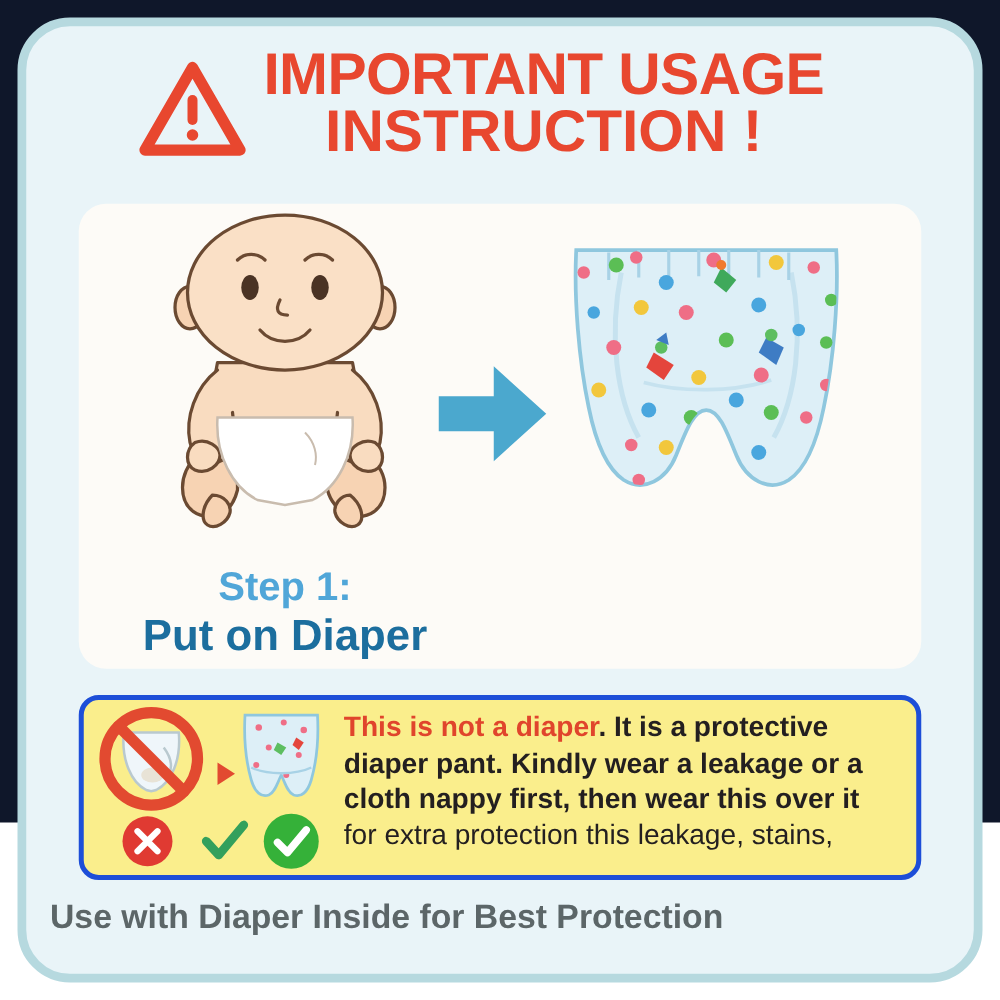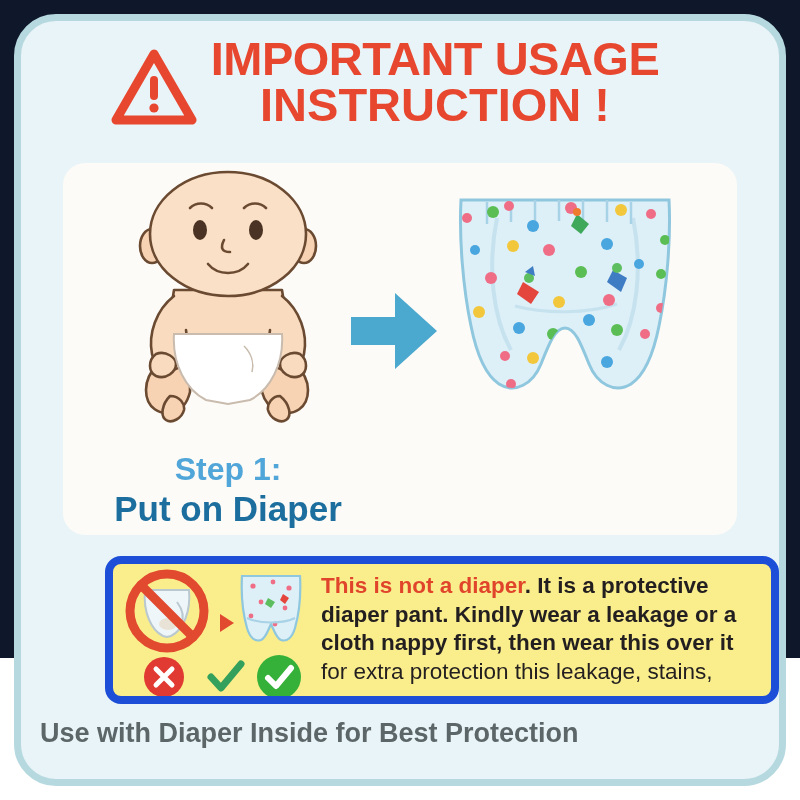--- a/index.html
+++ b/index.html
@@ -129,25 +129,24 @@
   }
 
   
   .warn-panel {
     position: absolute;
     left: 63px;
     top: 556px;
     width: 674px;
     height: 148px;
     background: #FAEE8C;
-    border: 8px solid #1d4ed8;
+    border: 4px solid #1d4ed8;
     border-radius: 16px;
     overflow: hidden;
     display: flex;
-    margin-left: 42px;
   }
 
   .warn-icons {
     flex: 0 0 200px;
     position: relative;
   }
 
   .warn-copy {
     flex: 1 1 auto;
     padding: 8px 10px 0 8px;

